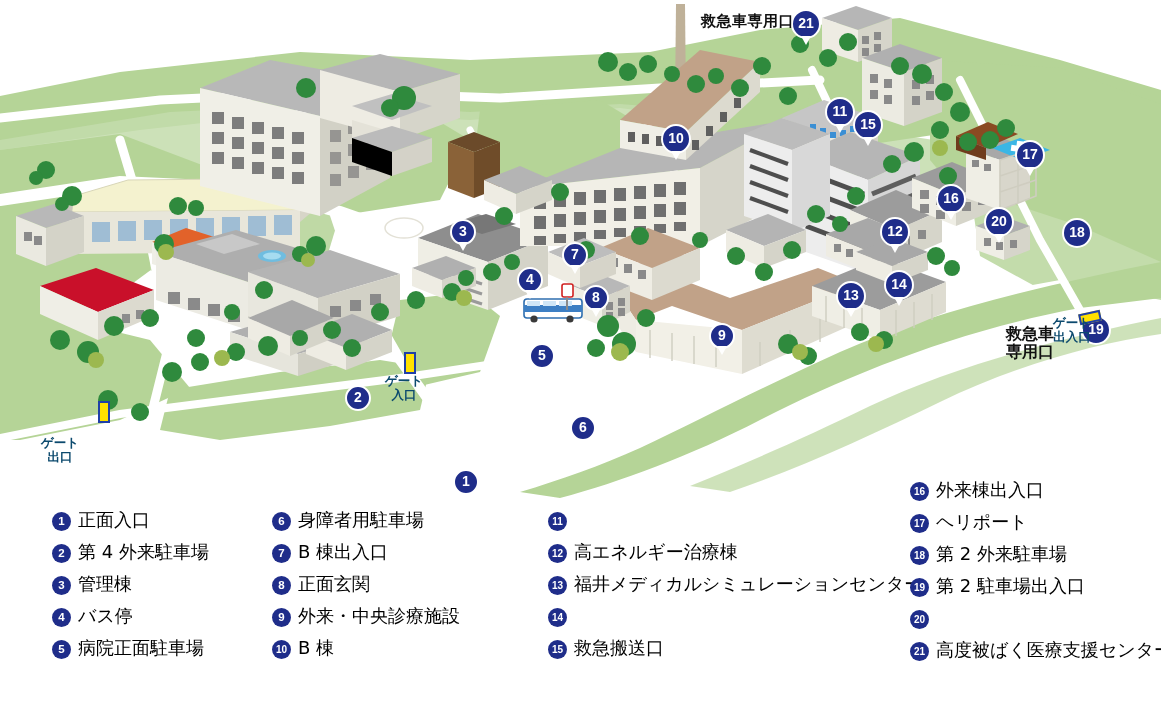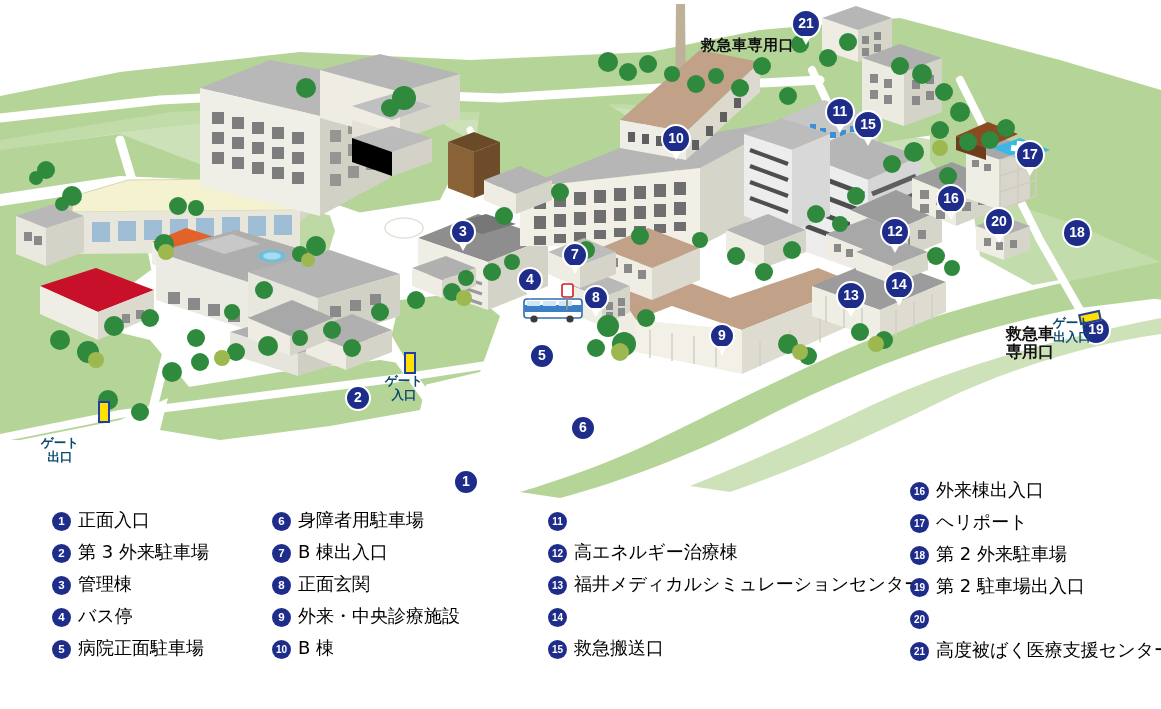--- a/index.html
+++ b/index.html
@@ -677,32 +677,32 @@
     <div class="map-marker pin wide" style="left: 984px; top: 207px;">20</div>
     <div class="map-marker pin wide" style="left: 791px; top: 9px;">21</div>
     <div class="map-label red" style="left: 60px; top: 392px; transform: translateX(-50%);">ゲート
 出口</div>
     <div class="map-label red" style="left: 404px; top: 330px; transform: translateX(-50%);">ゲート
 入口</div>
     <div class="map-label red" style="left: 1072px; top: 272px; transform: translateX(-50%);">ゲート
 出入口</div>
     <div class="map-label black" style="left: 1030px; top: 325px; transform: translateX(-50%);">救急車
 専用口</div>
-    <div class="map-label black big" style="left: 724px; top: 36px; transform: translateX(-50%); padding-left: 47px;">救急車専用口</div>
+    <div class="map-label black big" style="left: 724px; top: 12px; transform: translateX(-50%); padding-left: 47px;">救急車専用口</div>
   </div>
 
 <div id="legend">
   <div class="legend-col" id="col-a">
       <div class="legend-item">
         <span class="legend-badge">1</span>
         <span class="legend-text">正面入口</span>
       </div>
       <div class="legend-item">
         <span class="legend-badge">2</span>
-        <span class="legend-text">第 3 外来駐車場</span>
+        <span class="legend-text">第 4 外来駐車場</span>
       </div>
       <div class="legend-item">
         <span class="legend-badge">3</span>
         <span class="legend-text">管理棟</span>
       </div>
       <div class="legend-item">
         <span class="legend-badge">4</span>
         <span class="legend-text">バス停</span>
       </div>
       <div class="legend-item">

